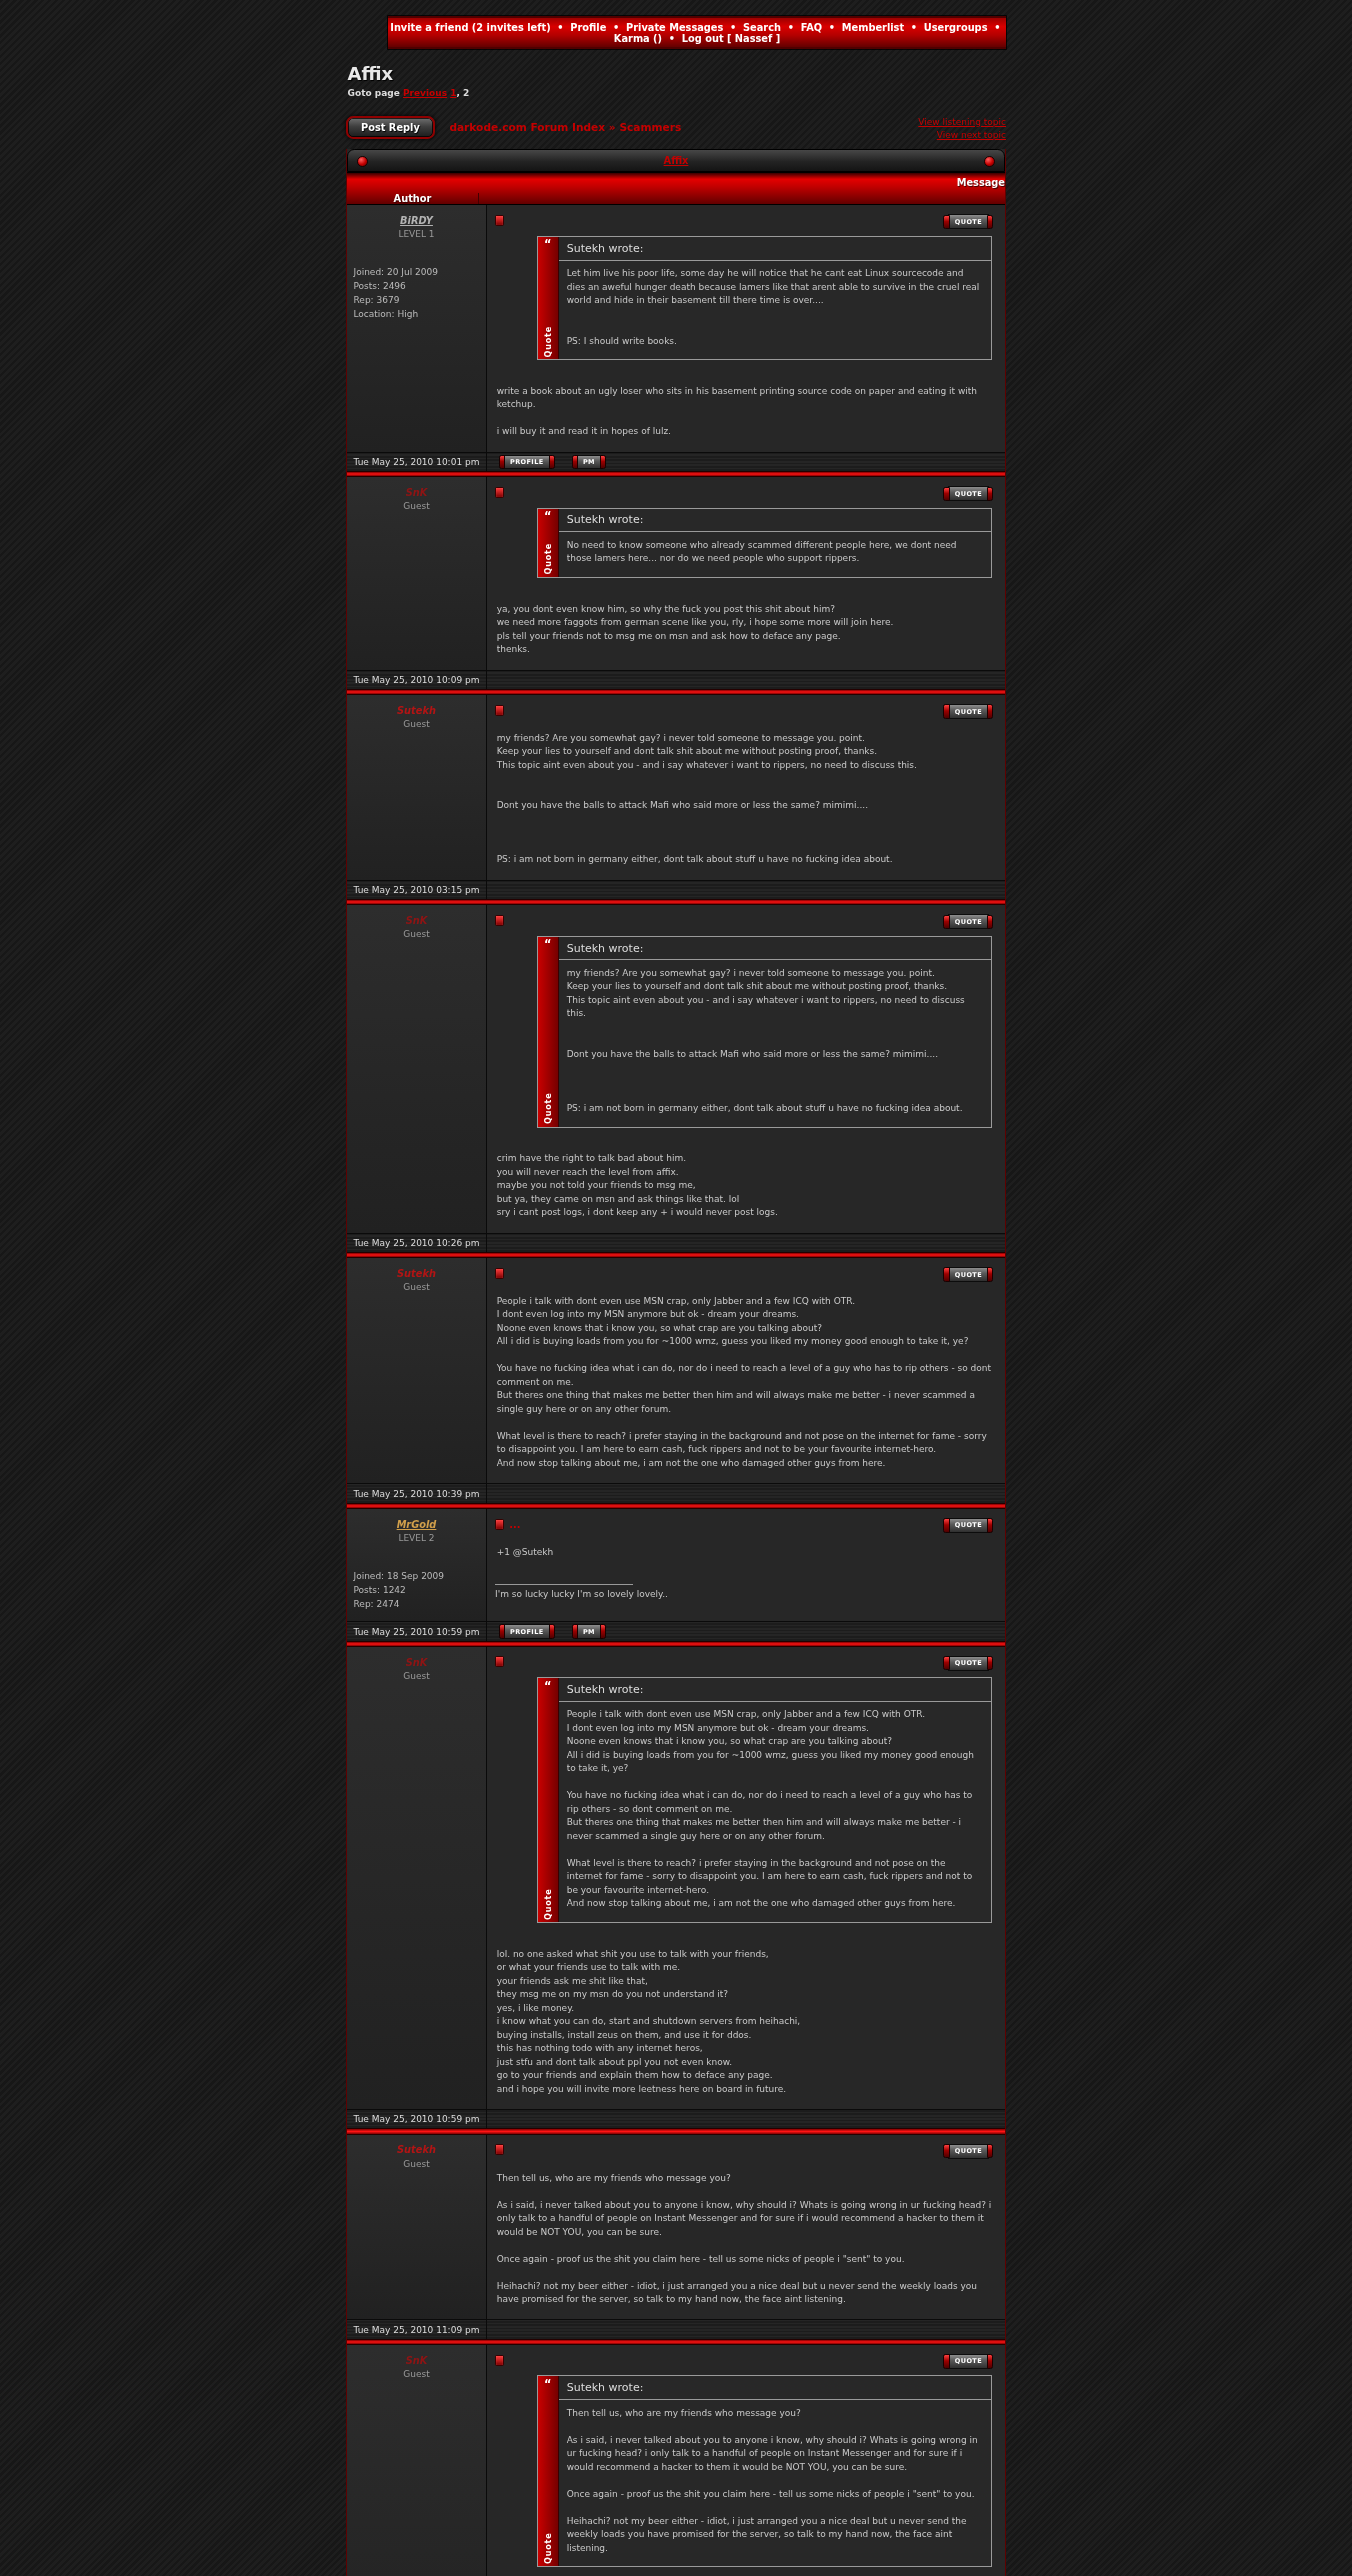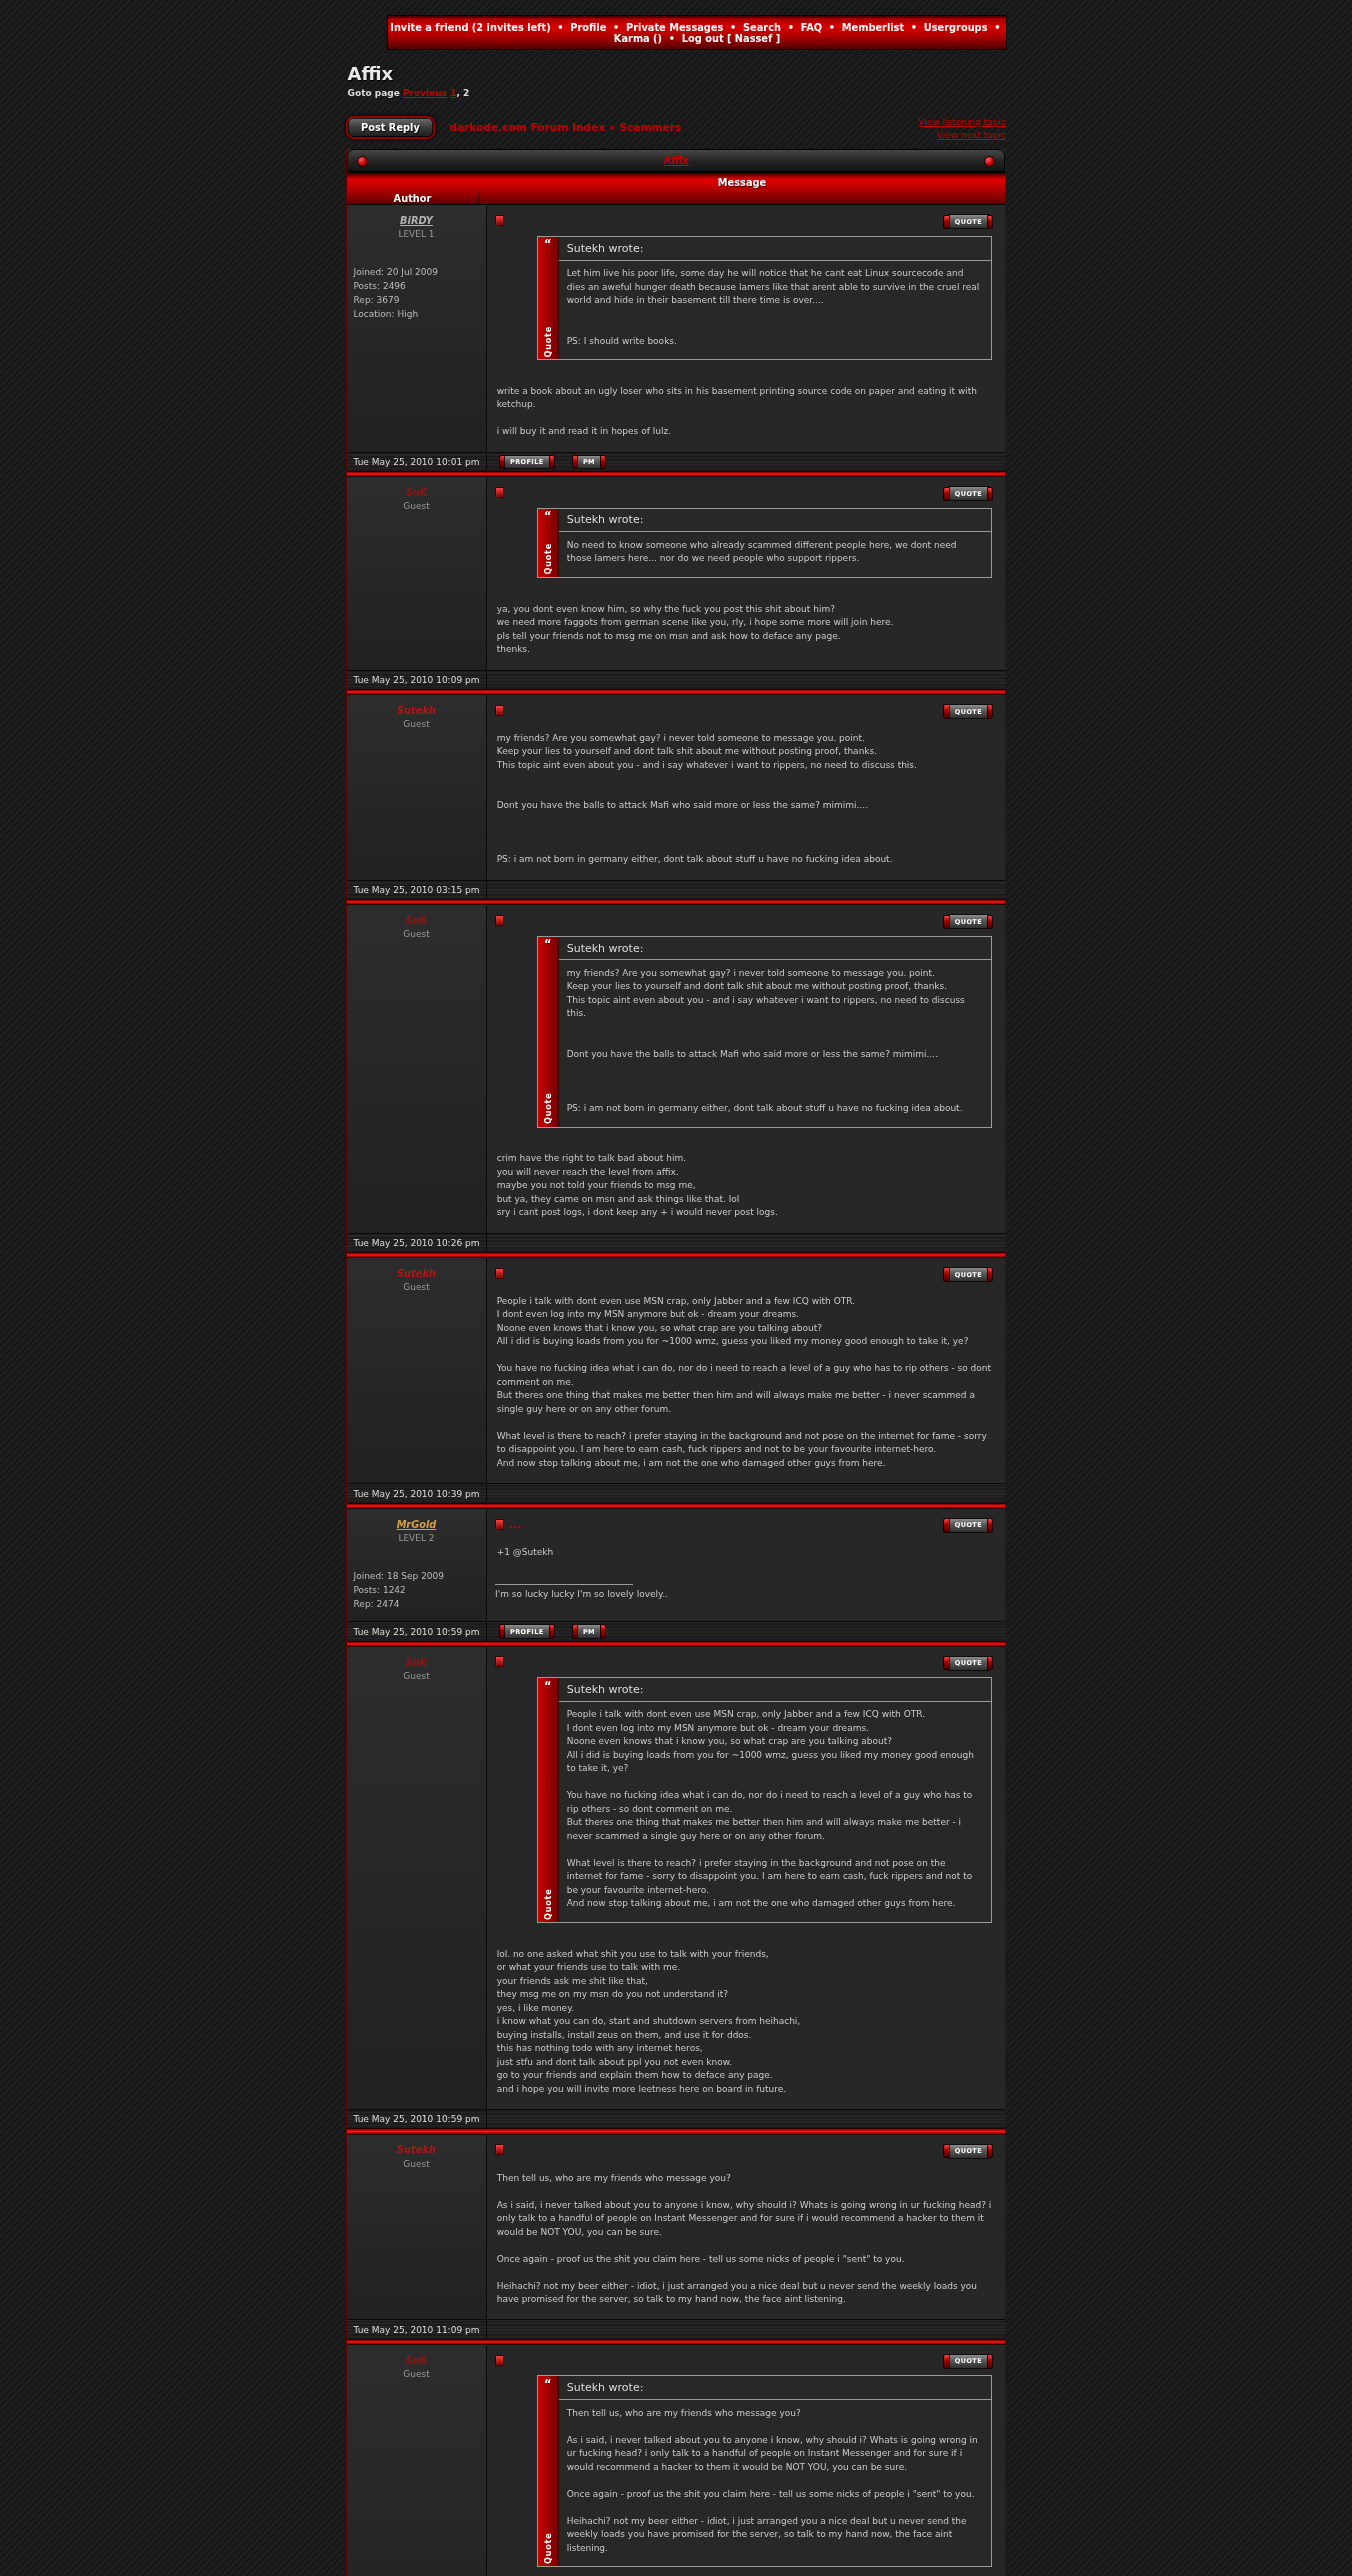--- a/index.html
+++ b/index.html
@@ -39,21 +39,21 @@
 
   
   .forum-table{margin-top:6.5px;border-left:1.6px solid #5e0101;border-right:1.6px solid #5e0101;background:#262626;}
   .thead1{position:relative;height:21px;background:linear-gradient(#474747,#232323 55%,#141414);border:0.8px solid #000;border-radius:7.3px 7.3px 0 0;display:flex;align-items:center;justify-content:center;}
   .bullet{width:9px;height:9px;border-radius:50%;background:radial-gradient(circle at 35% 30%,#ff6060,#c40000 55%,#5e0000);border:0.8px solid #1c0000;position:absolute;top:5.7px;}
   .bullet.b-left{left:9px;}
   .bullet.b-right{right:9px;}
   .thead1 a{color:#c40000;font-weight:bold;font-size:9.8px;text-decoration:underline;}
   .thead2{display:flex;background:linear-gradient(#380000,#e40000 20%,#c00000 45%,#620000);color:#fff;font-weight:bold;font-size:9.8px;text-shadow:0.8px 0.8px 0.8px #3d0000;border-top:0.8px solid #000;border-bottom:1.6px solid #000;}
   .thead2 .hc-author{width:132px;text-align:center;padding:0 0;border-right:1.6px solid #420000;box-sizing:border-box;margin-top:20px;}
-  .thead2 .hc-message{flex:1;text-align:center;padding:4.1px 0;}
+  .thead2 .hc-message{flex:1;text-align:right;padding:4.1px 0;}
 
   .post-row{display:flex;background:#272727;}
   .cell-author{width:140px;min-height:89px;border-right:0.8px solid #0a0a0a;background:linear-gradient(#2d2d2d,#212121);padding:9.8px 6.5px;box-sizing:border-box;font-size:9px;flex-shrink:0;}
   .cell-msg{flex:1;padding:3.3px 9.8px 8.1px 8.1px;box-sizing:border-box;min-width:0;}
   .uname{display:block;text-align:center;font-size:9.8px;font-weight:bold;font-style:italic;}
   .u-member{color:#b3b3b3;text-decoration:underline;}
   .u-snk{color:#8f1414;text-decoration:none;}
   .u-sutekh{color:#b31414;text-decoration:none;}
   .u-gold{color:#d2a04b;text-decoration:underline;}
   .utitle{text-align:center;color:#999;font-size:9px;margin-top:3.3px;}

